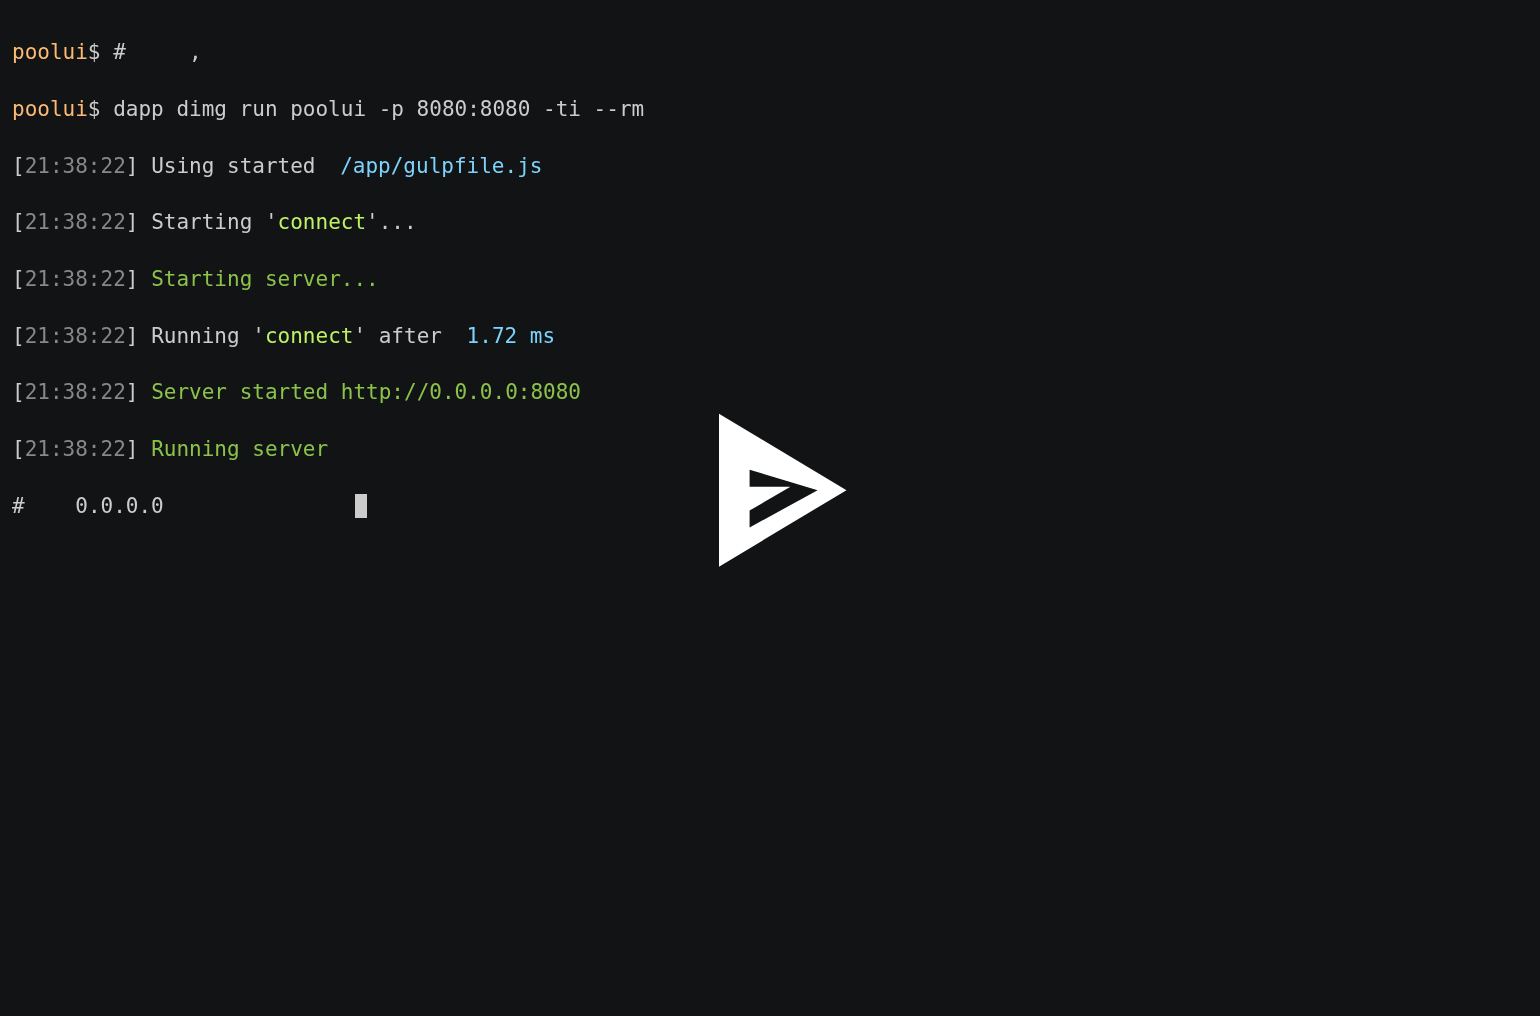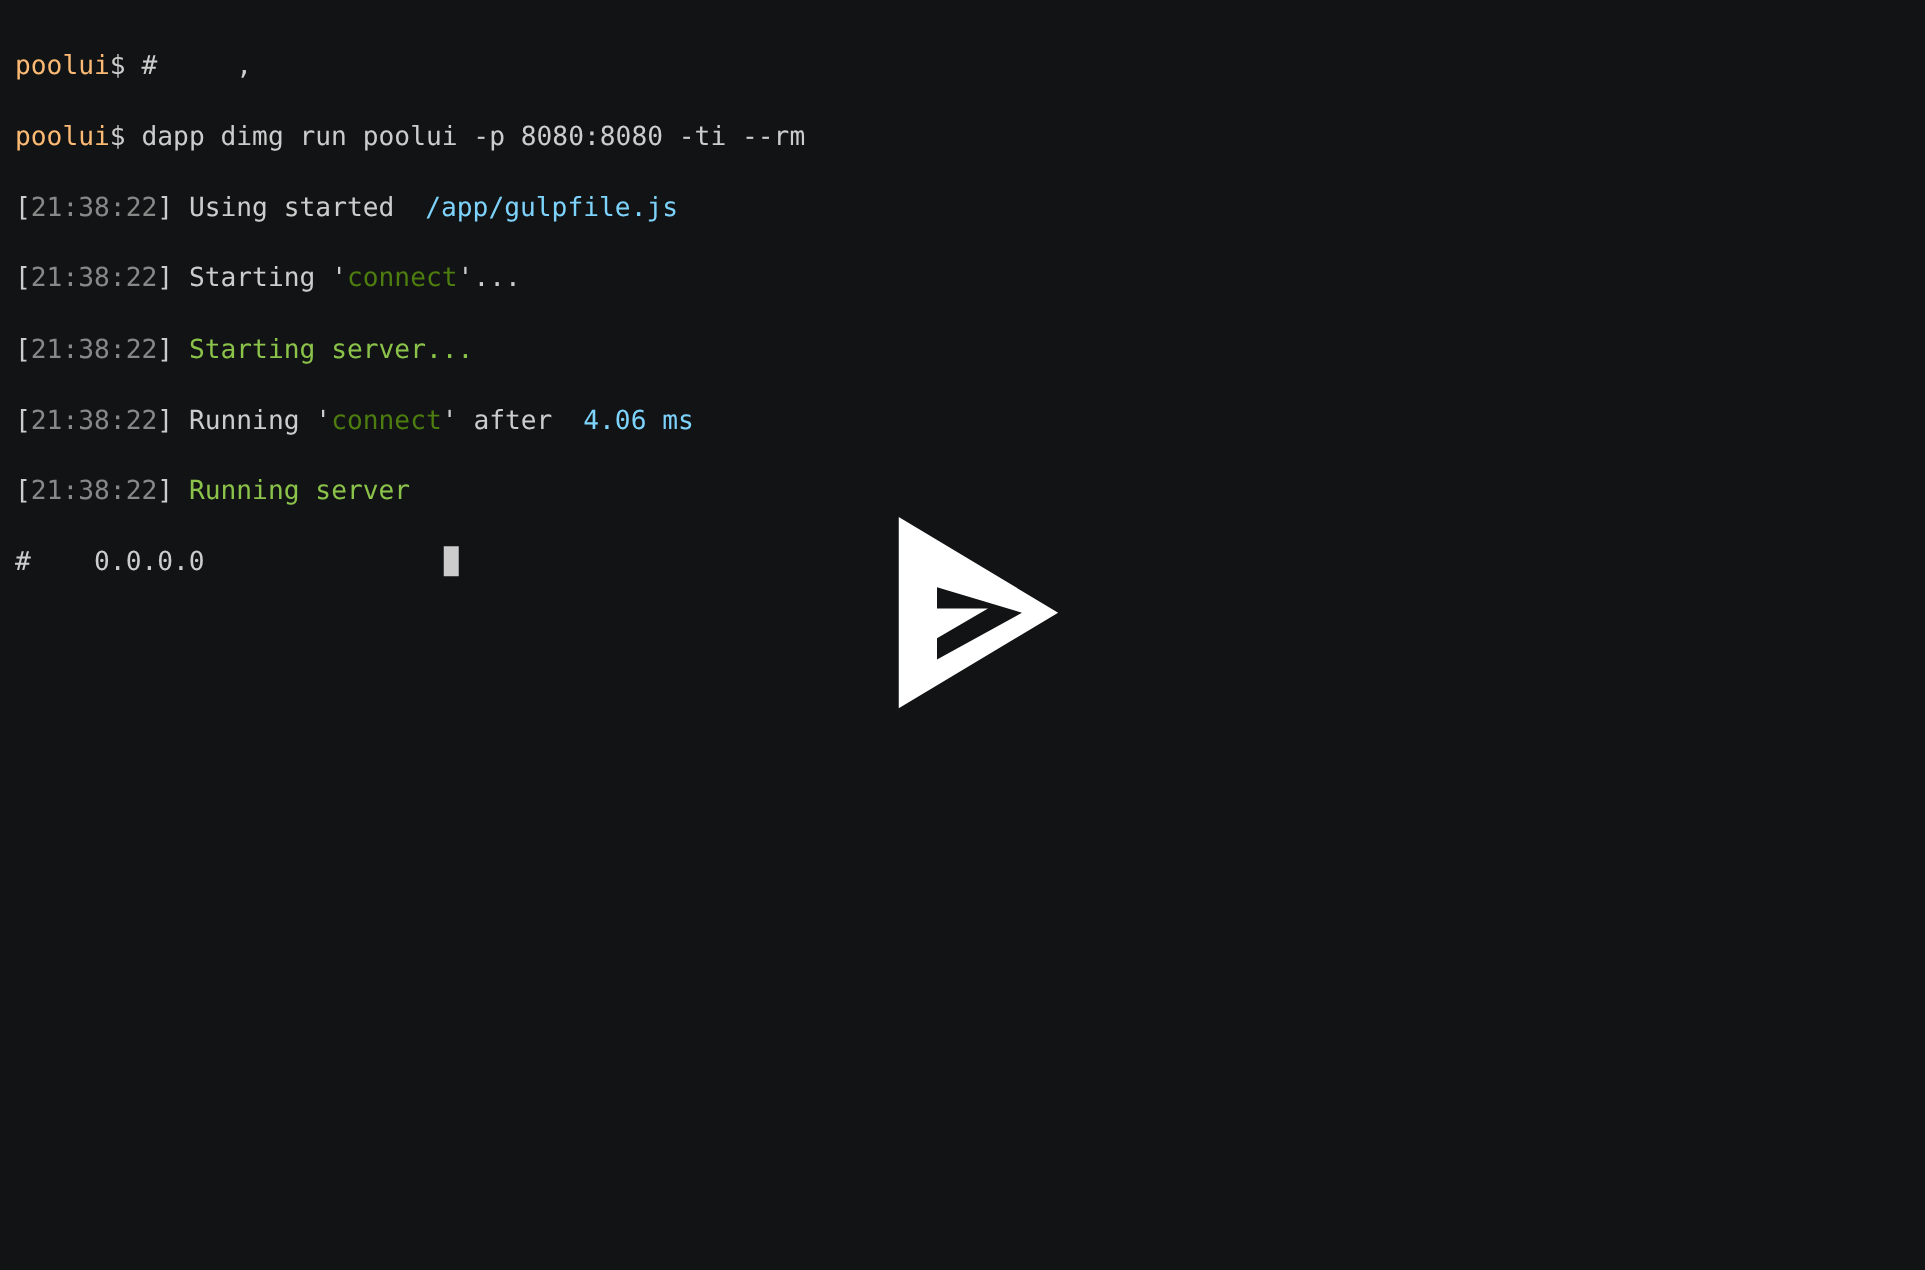--- a/index.html
+++ b/index.html
@@ -37,21 +37,21 @@
       text-align: center;
     }
     .text-white {
       color: #cccccc;
     }
     .text-green {
       color: #8bc34a;
       margin-top: 48px;
     }
     .text-cyan {
-      color: #4d7c0f;
+      color: #bef264;
     }
     .text-magenta {
       color: #7dd3fc;
       margin-left: 12px;
     }
     .cursor-block {
       display: inline-block;
       width: 12px;
       height: 24px;
       background: #cccccc;
@@ -76,21 +76,22 @@
   </style>
 </head>
 <body>
 
 <div class="terminal">
 <span class="line"><span class="prompt-host">poolui</span><span class="prompt-dollar">$</span> <span class="text-white">#     ,</span></span>
 <span class="line"><span class="prompt-host">poolui</span><span class="prompt-dollar">$</span> <span class="text-white">dapp dimg run poolui -p 8080:8080 -ti --rm</span></span>
 <span class="line"><span class="bracket">[</span><span class="timestamp">21:38:22</span><span class="bracket">]</span> <span class="text-white">Using started </span><span class="text-magenta">/app/gulpfile.js</span></span>
 <span class="line"><span class="bracket">[</span><span class="timestamp">21:38:22</span><span class="bracket">]</span> <span class="text-white">Starting '</span><span class="text-cyan">connect</span><span class="text-white">'...</span></span>
 <span class="line"><span class="bracket">[</span><span class="timestamp">21:38:22</span><span class="bracket">]</span> <span class="text-green">Starting server...</span></span>
-<span class="line"><span class="bracket">[</span><span class="timestamp">21:38:22</span><span class="bracket">]</span> <span class="text-white">Running '</span><span class="text-cyan">connect</span><span class="text-white">' after </span><span class="text-magenta">4.06 ms</span></span>
+<span class="line"><span class="bracket">[</span><span class="timestamp">21:38:22</span><span class="bracket">]</span> <span class="text-white">Running '</span><span class="text-cyan">connect</span><span class="text-white">' after </span><span class="text-magenta">1.72 ms</span></span>
+<span class="line"><span class="bracket">[</span><span class="timestamp">21:38:22</span><span class="bracket">]</span> <span class="text-green">Server started http://0.0.0.0:8080</span></span>
 <span class="line"><span class="bracket">[</span><span class="timestamp">21:38:22</span><span class="bracket">]</span> <span class="text-green">Running server</span></span>
 <span class="line"><span class="text-white">#</span>    <span class="text-white">0.0.0.0</span>               <span class="cursor-block"></span></span>
 </div>
 
 <div class="play-overlay">
   <svg viewBox="0 0 100 100">
     <path d="M 20 5 L 95 50 L 20 95 Z M 38 38 L 38 48 L 62 48 L 38 62 L 38 72 L 78 50 Z" fill-rule="evenodd"></path>
   </svg>
 </div>
 

